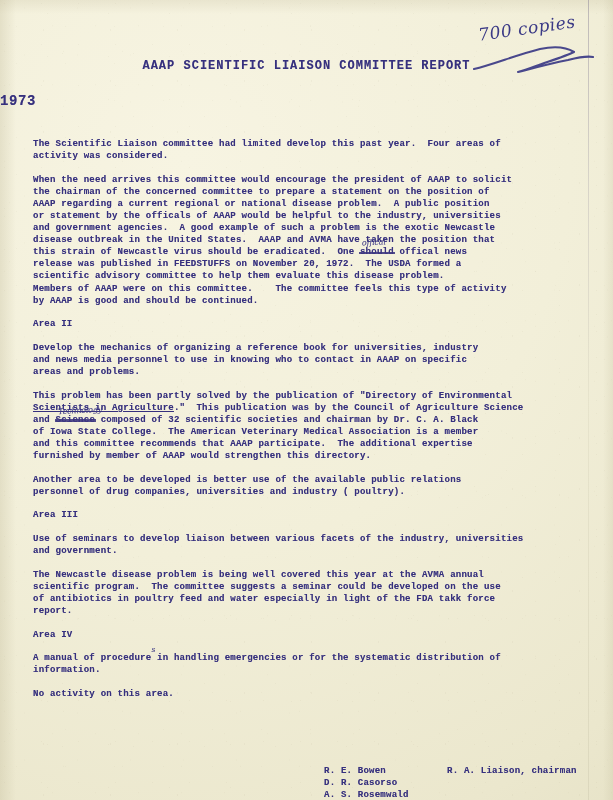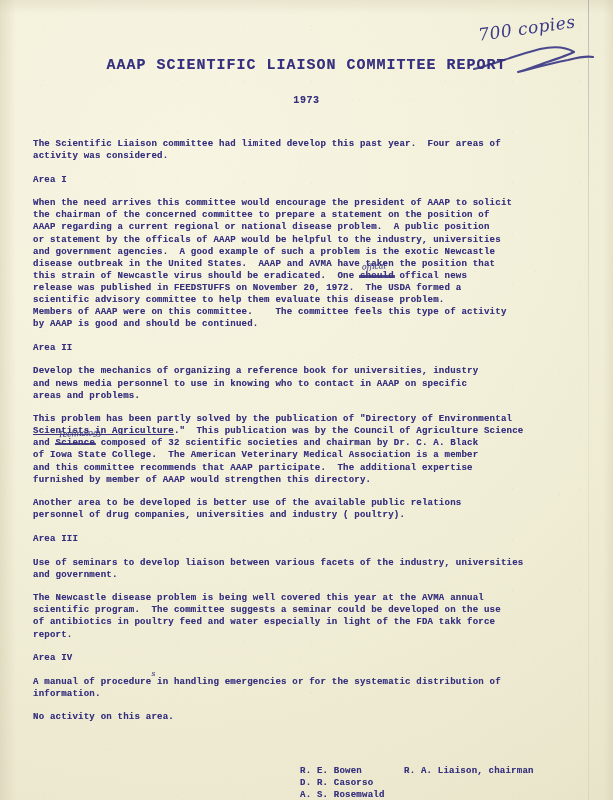--- a/index.html
+++ b/index.html
@@ -67,28 +67,27 @@
     line-height: 12.1px;
     letter-spacing: .18px;
     white-space: pre-wrap;
     text-shadow: 0 0 .6px rgba(54,48,126,.45);
   }
 
   #title {
     position: absolute;
     left: 0; right: 0; top: 60px;
     text-align: center;
-    font-size: 15px;
+    font-size: 12px;
     letter-spacing: 1.0px;
   }
   #year {
     position: absolute;
     left: 0; right: 0; top: 95px;
-    text-align: center;
-    font-size: 10px;
+    font-size: 14px;
     letter-spacing: .6px;
   }
 
   #body {
     position: absolute;
     left: 33px;
     top: 138px;
     width: 548px;
   }
   .para { margin: 0 0 11.5px 0; }
@@ -140,21 +139,21 @@
   }
 
   
   #signatures {
     position: absolute;
     left: 300px;
     top: 765px;
     width: 300px;
   }
   .sig-row { display: flex; }
-  .sig-left  { width: 104px; }
+  .sig-left  { width: 123px; margin-left: 24px; }
   .sig-right { }
 
   
   #hand-note {
     position: absolute;
     left: 478px;
     top: 18px;
     font-family: "DejaVu Serif", serif;
     font-style: italic;
     font-size: 17px;
@@ -184,21 +183,20 @@
   <svg id="hand-sig" viewBox="0 0 125 40" xmlns="http://www.w3.org/2000/svg">
     <path d="M4 31 C 22 27, 46 17, 70 11 C 84 8, 96 9, 104 14 C 96 18, 80 23, 66 28 C 58 31, 52 33, 48 34 C 56 32, 78 26, 98 22 C 110 19, 118 18, 123 19" fill="none" stroke="#3b3a86" stroke-width="2.1" stroke-linecap="round" stroke-linejoin="round" opacity="0.92"></path>
   </svg>
 
   <div id="title" class="ink">AAAP SCIENTIFIC LIAISON COMMITTEE REPORT</div>
   <div id="year" class="ink">1973</div>
 
   <div id="body">
       <p class="ink para">The Scientific Liaison committee had limited develop this past year.  Four areas of
 activity was considered.</p>
-      <p class="ink heading">Area I</p>
       <p class="ink para">When the need arrives this committee would encourage the president of AAAP to solicit
 the chairman of the concerned committee to prepare a statement on the position of
 AAAP regarding a current regional or national disease problem.  A public position
 or statement by the officals of AAAP would be helpful to the industry, universities
 and government agencies.  A good example of such a problem is the exotic Newcastle
 disease outbreak in the United States.  AAAP and AVMA have taken the position that
 this strain of Newcastle virus should be eradicated.  One <span class="strike-wrap"><span class="struck">should</span><span class="hand-above">offical</span></span> offical news
 release was published in FEEDSTUFFS on November 20, 1972.  The USDA formed a
 scientific advisory committee to help them evaluate this disease problem.
 Members of AAAP were on this committee.    The committee feels this type of activity

